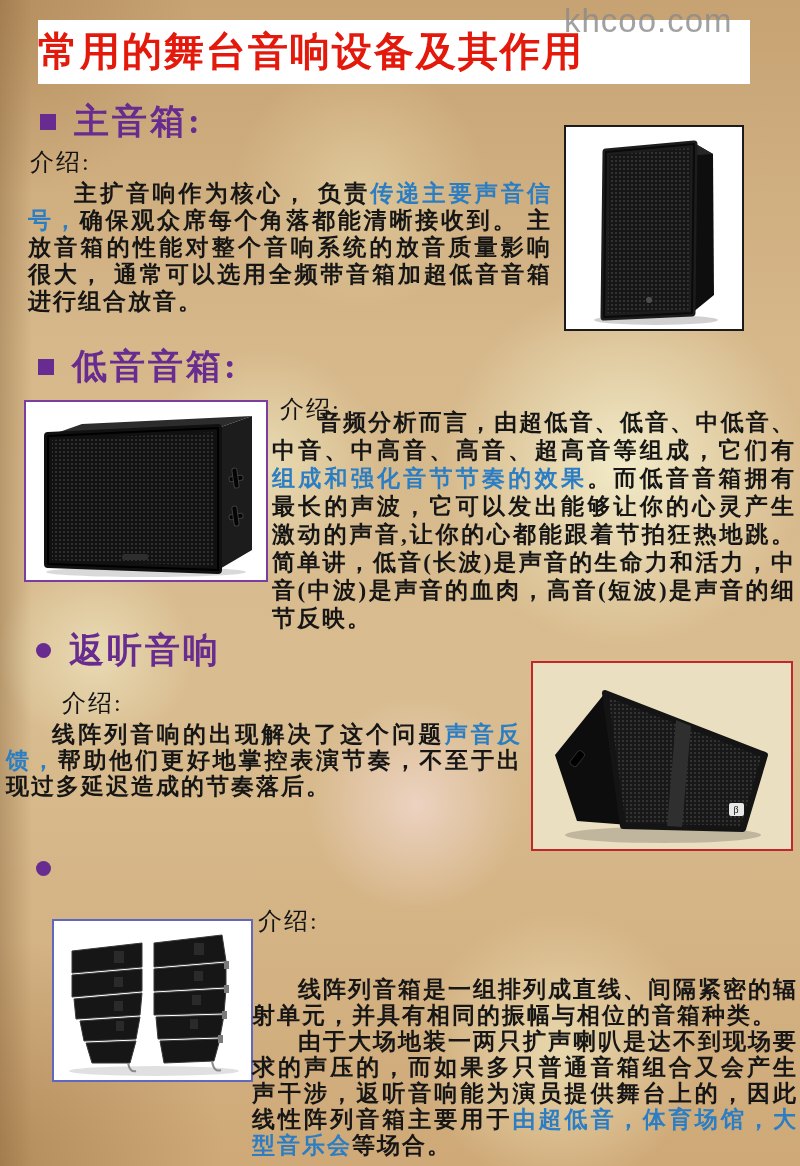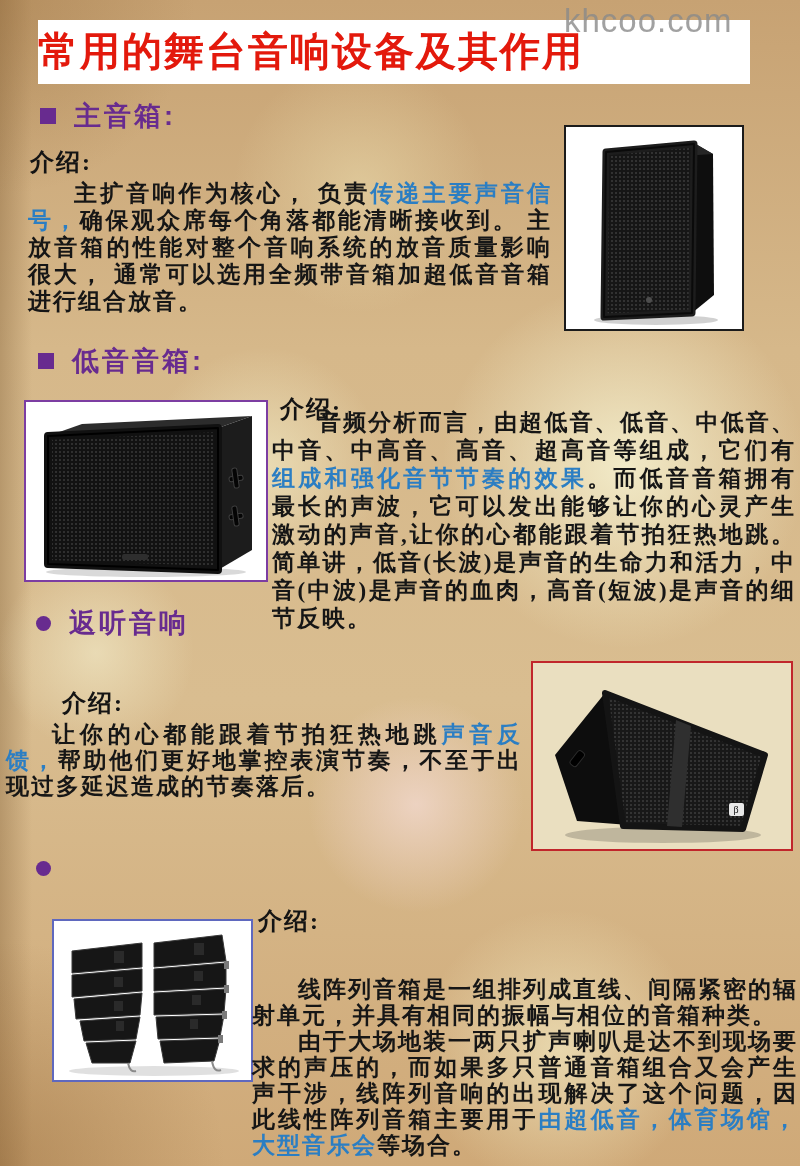--- a/index.html
+++ b/index.html
@@ -32,28 +32,28 @@
     background:#ffffff; z-index:2;
   }
   .banner .title{
     width:100%; height:64px; line-height:62px; 
     font-family:"Liberation Sans", sans-serif; font-weight:bold;
     font-size:40px; color:var(--title-red); letter-spacing:2px;
   }
   
   .sec-head{display:flex; align-items:center; gap:18px; z-index:3;}
   .sec-head .h-label{
-    font-family:Liberation Sans, sans-serif; font-weight:bold;
-    font-size:27px; color:var(--heading-purple); letter-spacing:3px;
+    font-family:Liberation Serif, serif; font-weight:bold;
+    font-size:35px; color:var(--heading-purple); letter-spacing:3px;
   }
   .bullet-square{width:16px; height:16px; background:var(--heading-purple); flex:0 0 auto;}
   .bullet-circle{width:15px; height:15px; border-radius:50%; background:var(--heading-purple); flex:0 0 auto;}
   
   .intro{
-    font-size:24px; color:#141414; letter-spacing:2px; font-weight:700;
+    font-size:24px; color:#141414; letter-spacing:2px; font-weight:400;
   }
   .para{
     font-size:23px; color:#161616; font-weight:600;
     letter-spacing:2px; text-align:justify; text-justify:inter-character;
   }
   .para p{margin:0; text-indent:2em;}
   .blue{color:var(--link-blue);}
   .p1{left:28px; top:180px; width:524px; line-height:27px;}
   .p2{left:272px; top:409px; width:524px; line-height:28px;}
   .p3{left:6px;  top:722px; width:516px; line-height:26px;}
@@ -126,27 +126,27 @@
         <rect x="207" y="104" width="5" height="20" rx="2" transform="rotate(-8 210 114)"></rect>
       </g>
       <rect x="96" y="152" width="26" height="6" rx="2" fill="#2e2e2e"></rect>
     </svg>
   </div>
   <div class="abs intro" style="left:280px; top:393px;">介绍:</div>
   <div class="abs para p2">
     <p><span>音频分析而言，由超低音、低音、中低音、中音、中高音、高音、超高音等组成，它们有</span><span class="blue">组成和强化音节节奏的效果</span><span>。而低音音箱拥有最长的声波，它可以发出能够让你的心灵产生激动的声音,让你的心都能跟着节拍狂热地跳。简单讲，低音(长波)是声音的生命力和活力，中音(中波)是声音的血肉，高音(短波)是声音的细节反映。</span></p>
   </div>
 
-  <div class="abs sec-head" style="left:36px; top:605px;">
+  <div class="abs sec-head" style="left:36px; top:627px;">
     <span class="bullet-circle"></span>
     <span class="h-label">返听音响</span>
   </div>
   <div class="abs intro" style="left:62px; top:687px;">介绍:</div>
   <div class="abs para p3">
-    <p><span>让你的心都能跟着节拍狂热地跳</span><span class="blue">声音反馈，</span><span>帮助他们更好地掌控表演节奏，不至于出现过多延迟造成的节奏落后。</span></p>
+    <p><span>线阵列音响的出现解决了这个问题</span><span class="blue">声音反馈，</span><span>帮助他们更好地掌控表演节奏，不至于出现过多延迟造成的节奏落后。</span></p>
   </div>
   <div class="abs imgbox img-mon">
     <svg width="258" height="186" viewBox="0 0 258 186">
       <defs>
         <pattern id="dots3" width="4" height="4" patternUnits="userSpaceOnUse">
           <rect width="4" height="4" fill="#181818"></rect>
           <circle cx="2" cy="2" r="1" fill="#3c3c3c"></circle>
         </pattern>
       </defs>
       <ellipse cx="130" cy="172" rx="98" ry="8" fill="rgba(0,0,0,0.18)"></ellipse>
@@ -193,16 +193,16 @@
         <rect x="168" y="90" width="5" height="8"></rect>
         <rect x="164" y="114" width="5" height="8"></rect>
         <path d="M74,142 q2,10 8,8" stroke="#8a8a8a" stroke-width="2" fill="none"></path>
         <path d="M158,140 q2,12 9,9" stroke="#8a8a8a" stroke-width="2" fill="none"></path>
       </g>
     </svg>
   </div>
   <div class="abs intro" style="left:258px; top:905px;">介绍:</div>
   <div class="abs para p4">
     <p><span>线阵列音箱是一组排列成直线、间隔紧密的辐射单元，并具有相同的振幅与相位的音箱种类。</span></p>
-    <p><span>由于大场地装一两只扩声喇叭是达不到现场要求的声压的，而如果多只普通音箱组合又会产生声干涉，线阵列音响的出现解决了这个问题，因此线性阵列音箱主要用于</span><span class="blue">由超低音，体育场馆，大型音乐会</span><span>等场合。</span></p>
+    <p><span>由于大场地装一两只扩声喇叭是达不到现场要求的声压的，而如果多只普通音箱组合又会产生声干涉，返听音响能为演员提供舞台上的，因此线性阵列音箱主要用于</span><span class="blue">由超低音，体育场馆，大型音乐会</span><span>等场合。</span></p>
   </div>
 
 </div>
 
 </body></html>

